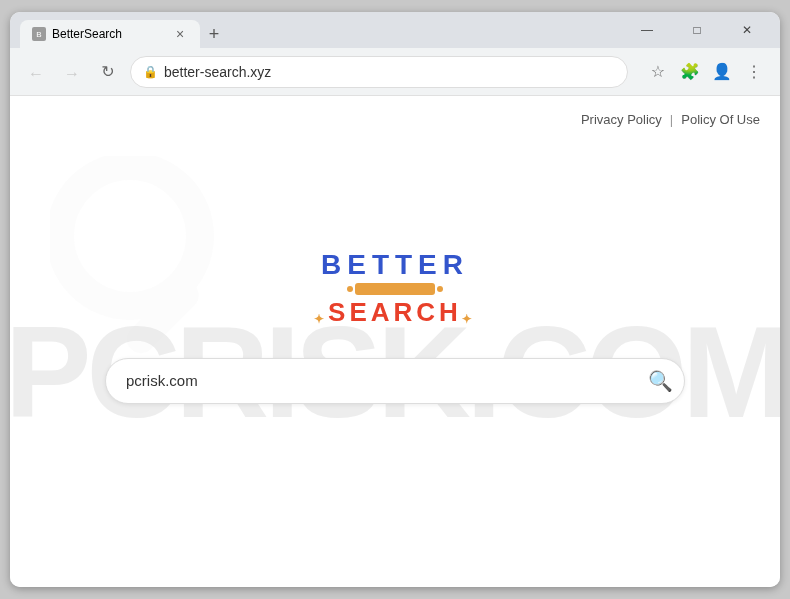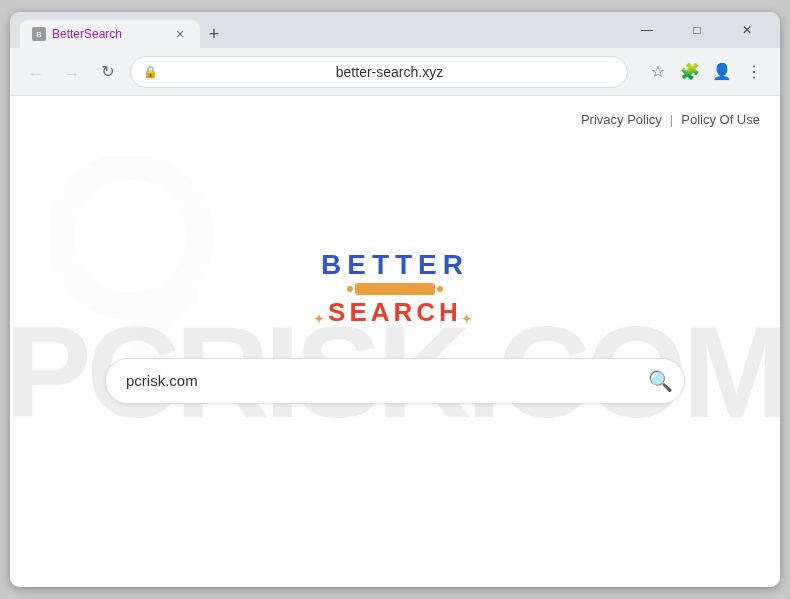--- a/index.html
+++ b/index.html
@@ -67,21 +67,21 @@
       font-size: 8px;
       display: flex;
       align-items: center;
       justify-content: center;
       color: white;
     }
 
     .tab-title {
       flex: 1;
       font-size: 12px;
-      color: #a21caf;
+      color: #000000;
     }
 
     .tab-close {
       width: 16px;
       height: 16px;
       border: none;
       background: transparent;
       cursor: pointer;
       display: flex;
       align-items: center;
@@ -165,21 +165,20 @@
 
     .lock-icon {
       color: #555;
       font-size: 12px;
     }
 
     .address-text {
       font-size: 14px;
       color: #333;
       flex: 1;
-      text-align: center;
     }
 
     .address-actions {
       display: flex;
       gap: 4px;
       margin-left: 8px;
     }
 
     .addr-action-btn {
       width: 28px;

